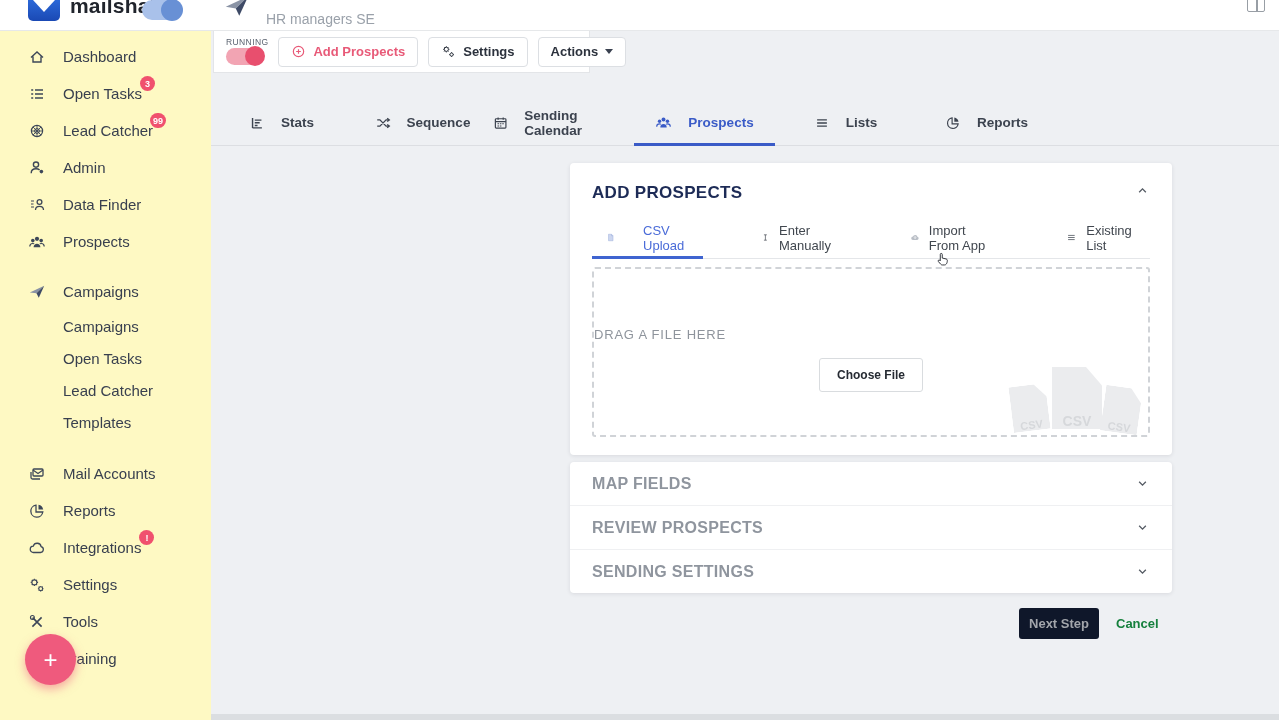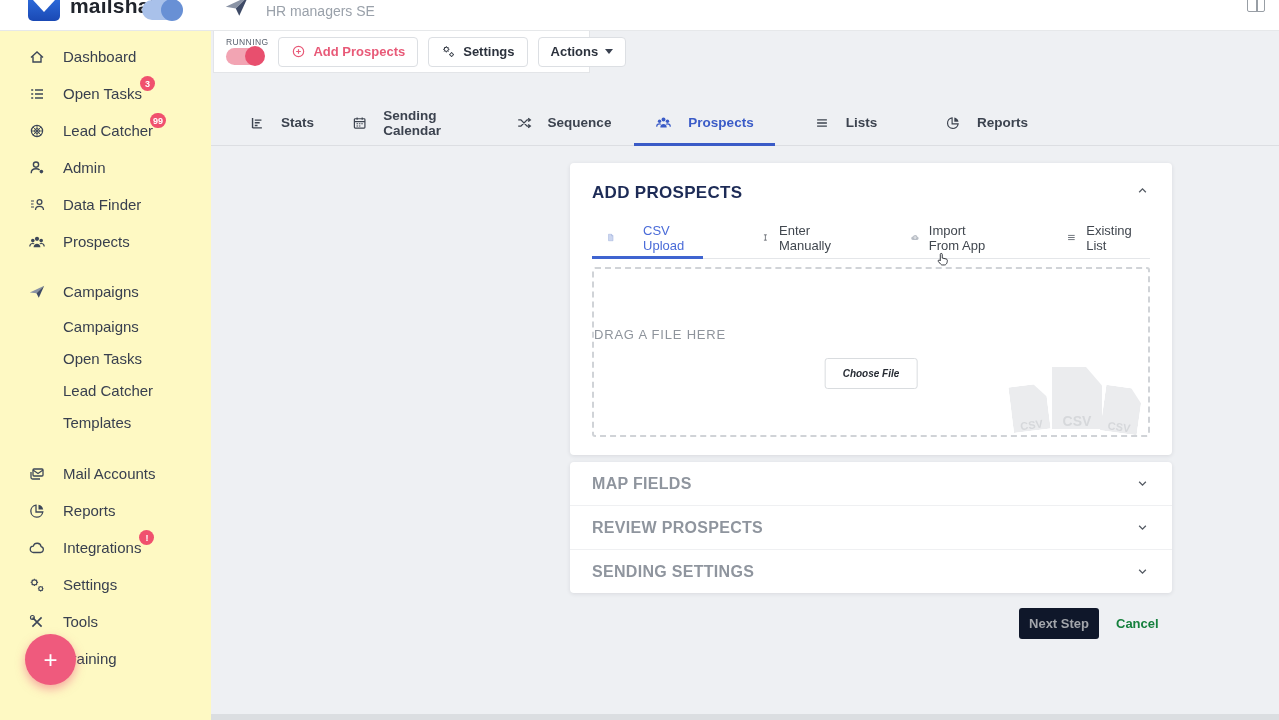--- a/index.html
+++ b/index.html
@@ -11,21 +11,21 @@
     color:#3b4254;
   }
   
   .topbar{position:absolute;left:0;top:0;width:1279px;height:31px;background:#fff;border-bottom:1px solid #e6e8ea;overflow:hidden;z-index:30;}
   .logo-wrap{position:absolute;left:28px;top:-5px;display:flex;align-items:center;gap:10px;}
   .envelope{width:32px;height:26px;border-radius:5px;background:linear-gradient(#2f6fe0,#1a49b4);position:relative;}
   .envelope::after{content:"";position:absolute;left:5px;top:5px;width:22px;height:12px;background:#fff;clip-path:polygon(0 0,100% 0,50% 100%);}
   .brand-text{font-size:21px;font-weight:bold;color:#20242c;letter-spacing:.2px;position:relative;top:-2px;}
   .brand-toggle{position:absolute;left:142px;top:0px;width:40px;height:20px;border-radius:10px;background:#a9c1ea;}
   .brand-toggle .knob{position:absolute;right:-1px;top:-1px;width:22px;height:22px;border-radius:50%;background:#6890d5;}
-  .camp-head{position:absolute;left:222px;top:0;display:flex;align-items:flex-start;}
+  .camp-head{position:absolute;left:222px;top:0;display:flex;align-items:center;}
   .camp-plane{position:relative;top:-9px;}
   .camp-sub{margin-left:14px;margin-top:3px;font-size:14px;color:#9aa1aa;}
   .grid-icon{position:absolute;right:14px;top:-3px;width:18px;height:15px;border:1.5px solid #989ea5;border-radius:2px;}
   .grid-icon::before{content:"";position:absolute;left:50%;top:0;bottom:0;width:1.5px;background:#989ea5;}
   
   .sidebar{position:absolute;left:0;top:22px;bottom:0;width:211px;background:#fef9c3;padding-top:16px;z-index:10;}
   .side-item{display:flex;align-items:center;gap:17px;height:37px;padding-left:28px;font-size:15px;color:#39404f;cursor:pointer;}
   .side-item svg{flex:0 0 18px;color:#3d4758;}
   .side-label{position:relative;white-space:nowrap;}
   .badge{position:absolute;top:-9px;right:-13px;min-width:15px;height:15px;padding:0 3px;border-radius:8px;background:#f0516e;color:#fff;font-size:9px;font-weight:bold;display:flex;align-items:center;justify-content:center;}
@@ -54,21 +54,21 @@
   .card1{left:570px;top:163px;width:602px;height:292px;}
   .card1-header{height:54px;padding:20px 22px 0;display:flex;justify-content:space-between;align-items:flex-start;}
   .card1-title{font-size:17px;font-weight:bold;color:#1d2b56;letter-spacing:.3px;}
   .chev-btn{cursor:pointer;line-height:0;}
   .subtabs{margin:0 22px;height:42px;display:flex;gap:44px;border-bottom:1px solid #e4e6e9;}
   .subtab{display:flex;align-items:center;gap:9px;font-size:13px;color:#41474f;padding:0 14px;cursor:pointer;position:relative;}
   .subtab.active{color:#4a6bd8;gap:28px;}
   .subtab.active::after{content:"";position:absolute;left:0;right:0;bottom:-1px;height:3px;background:#3f64d0;}
   .dropzone{margin:8px 22px 0;height:170px;border:2px dashed #d0d3d7;border-radius:3px;position:relative;}
   .drop-hint{position:absolute;top:58px;left:0;right:0;text-align:left;font-size:13px;color:#8e949c;letter-spacing:.8px;}
-  .choose-btn{position:absolute;top:89px;left:50%;transform:translateX(-50%);padding:9px 17px;background:#fff;border:1px solid #d9dcdf;border-radius:3px;font-size:10px;font-weight:bold;color:#262b33;cursor:pointer;font-family:"Liberation Sans",sans-serif;font-style:italic;}
+  .choose-btn{position:absolute;top:89px;left:50%;transform:translateX(-50%);padding:9px 17px;background:#fff;border:1px solid #d9dcdf;border-radius:3px;font-size:12px;font-weight:bold;color:#262b33;cursor:pointer;font-family:"Liberation Sans",sans-serif;}
   .csv-cluster{position:absolute;right:8px;bottom:2px;width:130px;height:66px;}
   .csvfile{position:absolute;background:#ebecee;clip-path:polygon(0 0,68% 0,100% 30%,100% 100%,0 100%);display:flex;align-items:flex-end;justify-content:center;color:#d6d8db;font-weight:bold;}
   .csvfile.c{width:50px;height:62px;right:38px;bottom:4px;font-size:14px;}
   .csvfile.l{width:37px;height:46px;right:92px;bottom:2px;font-size:11px;transform:rotate(-7deg);}
   .csvfile.r{width:37px;height:46px;right:0px;bottom:0px;font-size:11px;transform:rotate(8deg);}
   .hand-cursor{position:absolute;left:933px;top:250px;z-index:40;}
   
   .card2{left:570px;top:462px;width:602px;height:131px;display:flex;flex-direction:column;}
   .section-row{flex:1;display:flex;align-items:center;justify-content:space-between;padding:0 22px;cursor:pointer;}
   .section-row + .section-row{border-top:1px solid #eff0f2;}
@@ -265,32 +265,32 @@
 <div class="nav-tabs">
   <div class="nav-tab">
     <svg width="16" height="16" viewBox="0 0 18 18">
         <path d="M4 3.5V14.5M4 14.5H14.5" stroke="currentColor" stroke-width="1.6" fill="none"></path>
         <path d="M6.5 5.8H14M6.5 8.8H12M6.5 11.8H9.6" stroke="currentColor" stroke-width="1.6"></path>
       </svg>
     <span>Stats</span>
   </div>
   <div class="nav-tab">
     <svg width="16" height="16" viewBox="0 0 18 18">
+        <path d="M2.5 5.5h3l7 7h2.5M2.5 12.5h3l7-7h2.5" fill="none" stroke="currentColor" stroke-width="1.5"></path>
+        <path d="M13.7 3.6l2.4 1.9-2.4 1.9M13.7 10.6l2.4 1.9-2.4 1.9" fill="none" stroke="currentColor" stroke-width="1.5"></path>
+      </svg>
+    <span>Sequence</span>
+  </div>
+  <div class="nav-tab">
+    <svg width="16" height="16" viewBox="0 0 18 18">
         <rect x="2.8" y="4" width="12.4" height="11" rx="1" fill="none" stroke="currentColor" stroke-width="1.4"></rect>
         <path d="M2.8 7.4h12.4M6 2.6v2.6M12 2.6v2.6" stroke="currentColor" stroke-width="1.4"></path>
         <path d="M5.3 10h1.8M8.1 10h1.8M10.9 10h1.8M5.3 12.5h1.8M8.1 12.5h1.8" stroke="currentColor" stroke-width="1.2"></path>
       </svg>
     <span>Sending Calendar</span>
-  </div>
-  <div class="nav-tab">
-    <svg width="16" height="16" viewBox="0 0 18 18">
-        <path d="M2.5 5.5h3l7 7h2.5M2.5 12.5h3l7-7h2.5" fill="none" stroke="currentColor" stroke-width="1.5"></path>
-        <path d="M13.7 3.6l2.4 1.9-2.4 1.9M13.7 10.6l2.4 1.9-2.4 1.9" fill="none" stroke="currentColor" stroke-width="1.5"></path>
-      </svg>
-    <span>Sequence</span>
   </div>
   <div class="nav-tab active">
     <svg width="17" height="17" viewBox="0 0 18 18">
         <circle cx="4.8" cy="7.6" r="1.8" fill="currentColor"></circle>
         <circle cx="13.2" cy="7.6" r="1.8" fill="currentColor"></circle>
         <circle cx="9" cy="5.8" r="2.1" fill="currentColor"></circle>
         <path d="M5.6 14.2c0-2.3 1.5-3.5 3.4-3.5s3.4 1.2 3.4 3.5Z" fill="currentColor"></path>
         <path d="M1.8 13.4c0-1.9 1.3-2.9 3-2.9.5 0 1 .1 1.4.3M16.2 13.4c0-1.9-1.3-2.9-3-2.9-.5 0-1 .1-1.4.3" fill="none" stroke="currentColor" stroke-width="1.2"></path>
       </svg>
     <span>Prospects</span>

